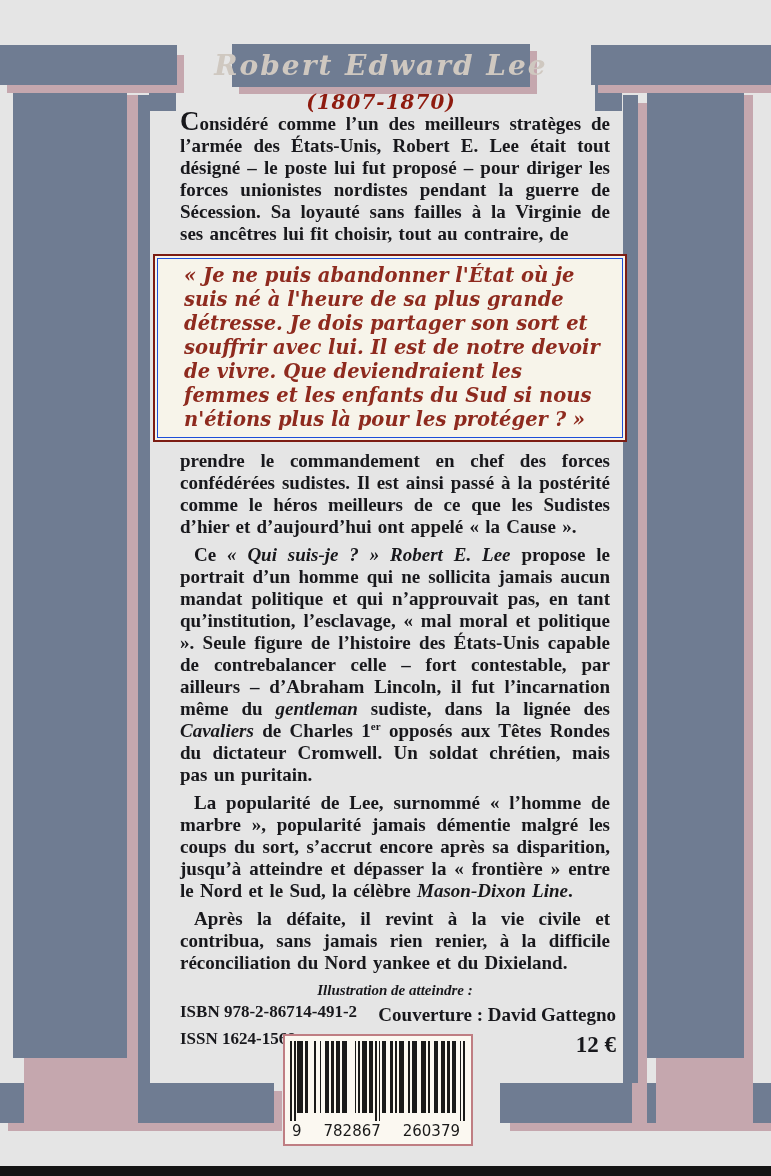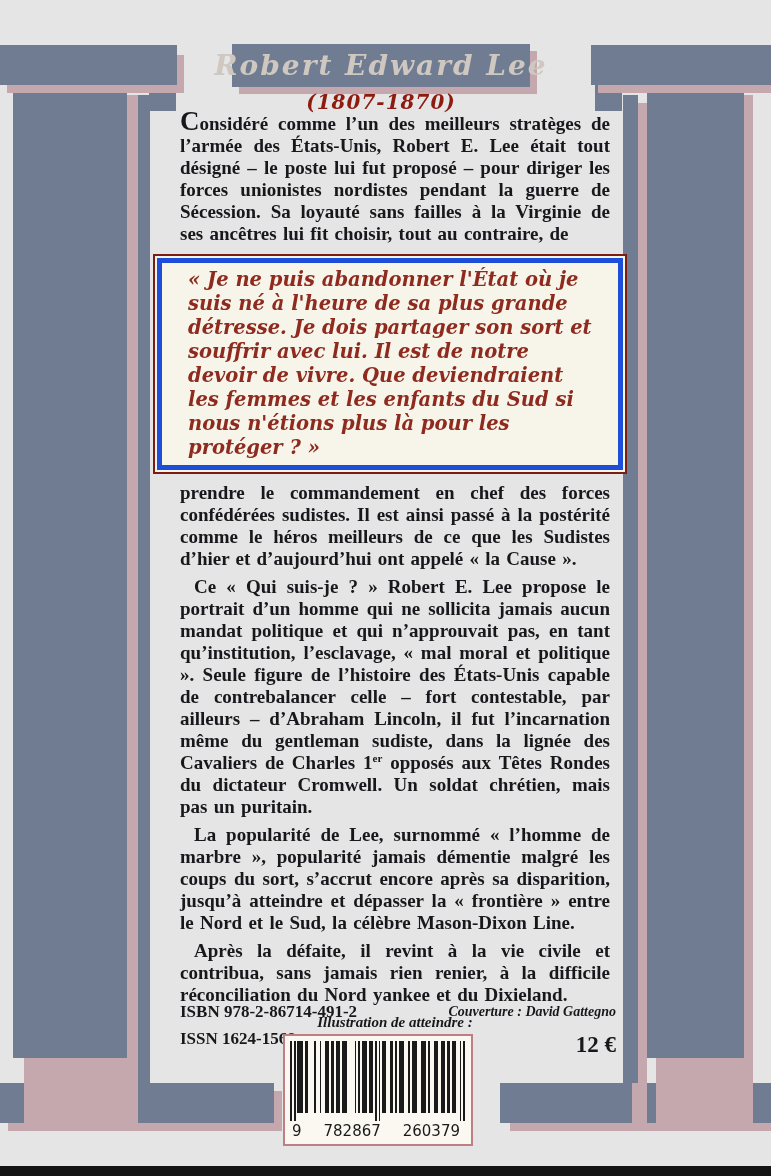--- a/index.html
+++ b/index.html
@@ -17,35 +17,35 @@
   .dates{position:absolute;left:232px;top:90px;width:298px;text-align:center;
          font-family:"DejaVu Serif",serif;font-style:italic;font-weight:bold;
          font-size:20px;color:#8e1b0f;letter-spacing:1px;}
 
   
   .column{position:absolute;left:180px;top:112px;width:430px;color:#18181c;}
   .column p{margin:0 0 6px 0;font-size:19px;line-height:22px;font-weight:bold;
             text-align:justify;word-spacing:1.5px;}
   .column p.indent{text-indent:14px;}
   .initial{font-size:27px;line-height:18px;}
-  .it{}
+  .it{font-style:italic;}
   .sup{vertical-align:super;font-size:11px;line-height:0;}
 
   
   .quote-box{margin:9px 0 8px -27px;width:470px;border:2px solid #7c1c13;background:#f7f4ea;}
-  .quote-inner{margin:2px;border:5px solid #1d4ed8;padding:5px 20px 5px 26px;min-height:138px;
+  .quote-inner{margin:2px;border:1px solid #1d4ed8;padding:5px 20px 5px 26px;min-height:138px;
                font-family:"DejaVu Serif",serif;font-style:italic;font-weight:bold;
                font-size:19.5px;line-height:24px;color:#8e2a1e;overflow:hidden;}
 
   
   .credit{margin-top:8px;text-align:center;font-size:15px;line-height:17px;font-weight:bold;}
   .credit .t1{font-style:italic;}
   .isbn{position:absolute;left:180px;top:1002px;font-size:17px;font-weight:bold;color:#18181c;}
   .issn{position:absolute;left:180px;top:1029px;font-size:17px;font-weight:bold;color:#18181c;}
-  .couverture{position:absolute;right:181px;top:1004px;font-size:14px;font-weight:bold;color:#18181c;font-style:italic;}
+  .couverture{position:absolute;right:181px;top:1004px;font-size:19px;font-weight:bold;color:#18181c;}
   .price{position:absolute;right:181px;top:1032px;font-size:23px;font-weight:bold;color:#18181c;}
 
   
   .barcode-box{position:absolute;left:283px;top:1034px;width:190px;height:112px;
                background:#fbf8f1;border:2px solid #bf7e83;box-sizing:border-box;}
   .bars{position:absolute;left:5px;top:5px;right:5px;height:80px;display:flex;align-items:flex-start;}
   .bars .m{flex:0 0 calc(100% / 95);height:72px;}
   .bars .m.on{background:#1a1a1a;}
   .bars .m.guard{height:80px;}
   .digits{position:absolute;left:5px;right:5px;top:86px;display:flex;justify-content:space-between;

